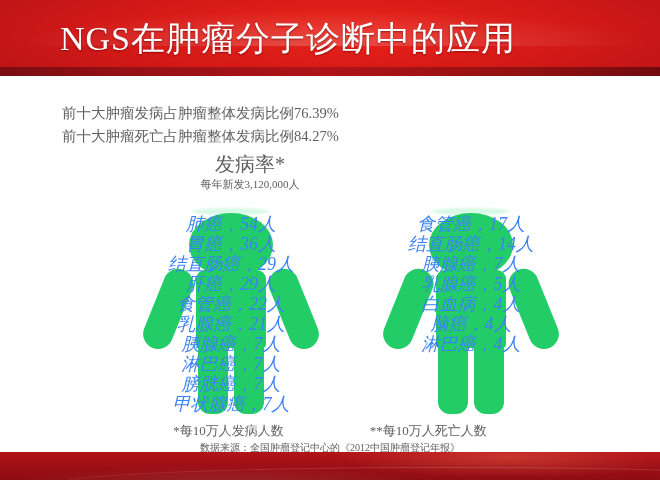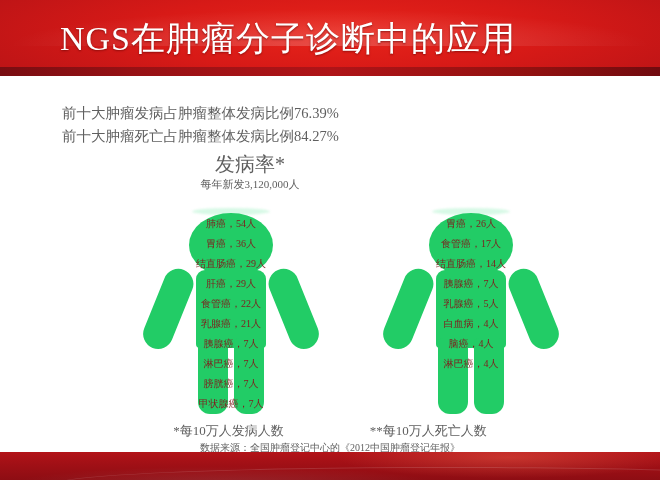--- a/index.html
+++ b/index.html
@@ -162,24 +162,25 @@
   .cancer-list {
     position: absolute;
     top: 214px;
     width: 240px;
     text-align: center;
     pointer-events: none;
   }
   .cancer-list.left  { left: 111px; }
   .cancer-list.right { left: 351px; }
   .cancer-item {
-    font-size: 10px;
+    font-size: 18px;
     line-height: 20px;
-    color: #7f1d1d;
-    white-space: nowrap;
+    color: #3b82f6;
+    white-space: nowrap;
+    font-style: italic;
   }
 
   
   .footnotes {
     position: absolute;
     left: 0;
     top: 422px;
     width: 660px;
     text-align: center;
     color: #5f5f5f;
@@ -281,21 +282,20 @@
     <div class="cancer-item">肝癌，29人</div>
     <div class="cancer-item">食管癌，22人</div>
     <div class="cancer-item">乳腺癌，21人</div>
     <div class="cancer-item">胰腺癌，7人</div>
     <div class="cancer-item">淋巴癌，7人</div>
     <div class="cancer-item">膀胱癌，7人</div>
     <div class="cancer-item">甲状腺癌，7人</div>
   </div>
 
   <div class="cancer-list right">
-    <div class="cancer-item">胃癌，26人</div>
     <div class="cancer-item">食管癌，17人</div>
     <div class="cancer-item">结直肠癌，14人</div>
     <div class="cancer-item">胰腺癌，7人</div>
     <div class="cancer-item">乳腺癌，5人</div>
     <div class="cancer-item">白血病，4人</div>
     <div class="cancer-item">脑癌，4人</div>
     <div class="cancer-item">淋巴癌，4人</div>
   </div>
 
   <div class="footnotes">

